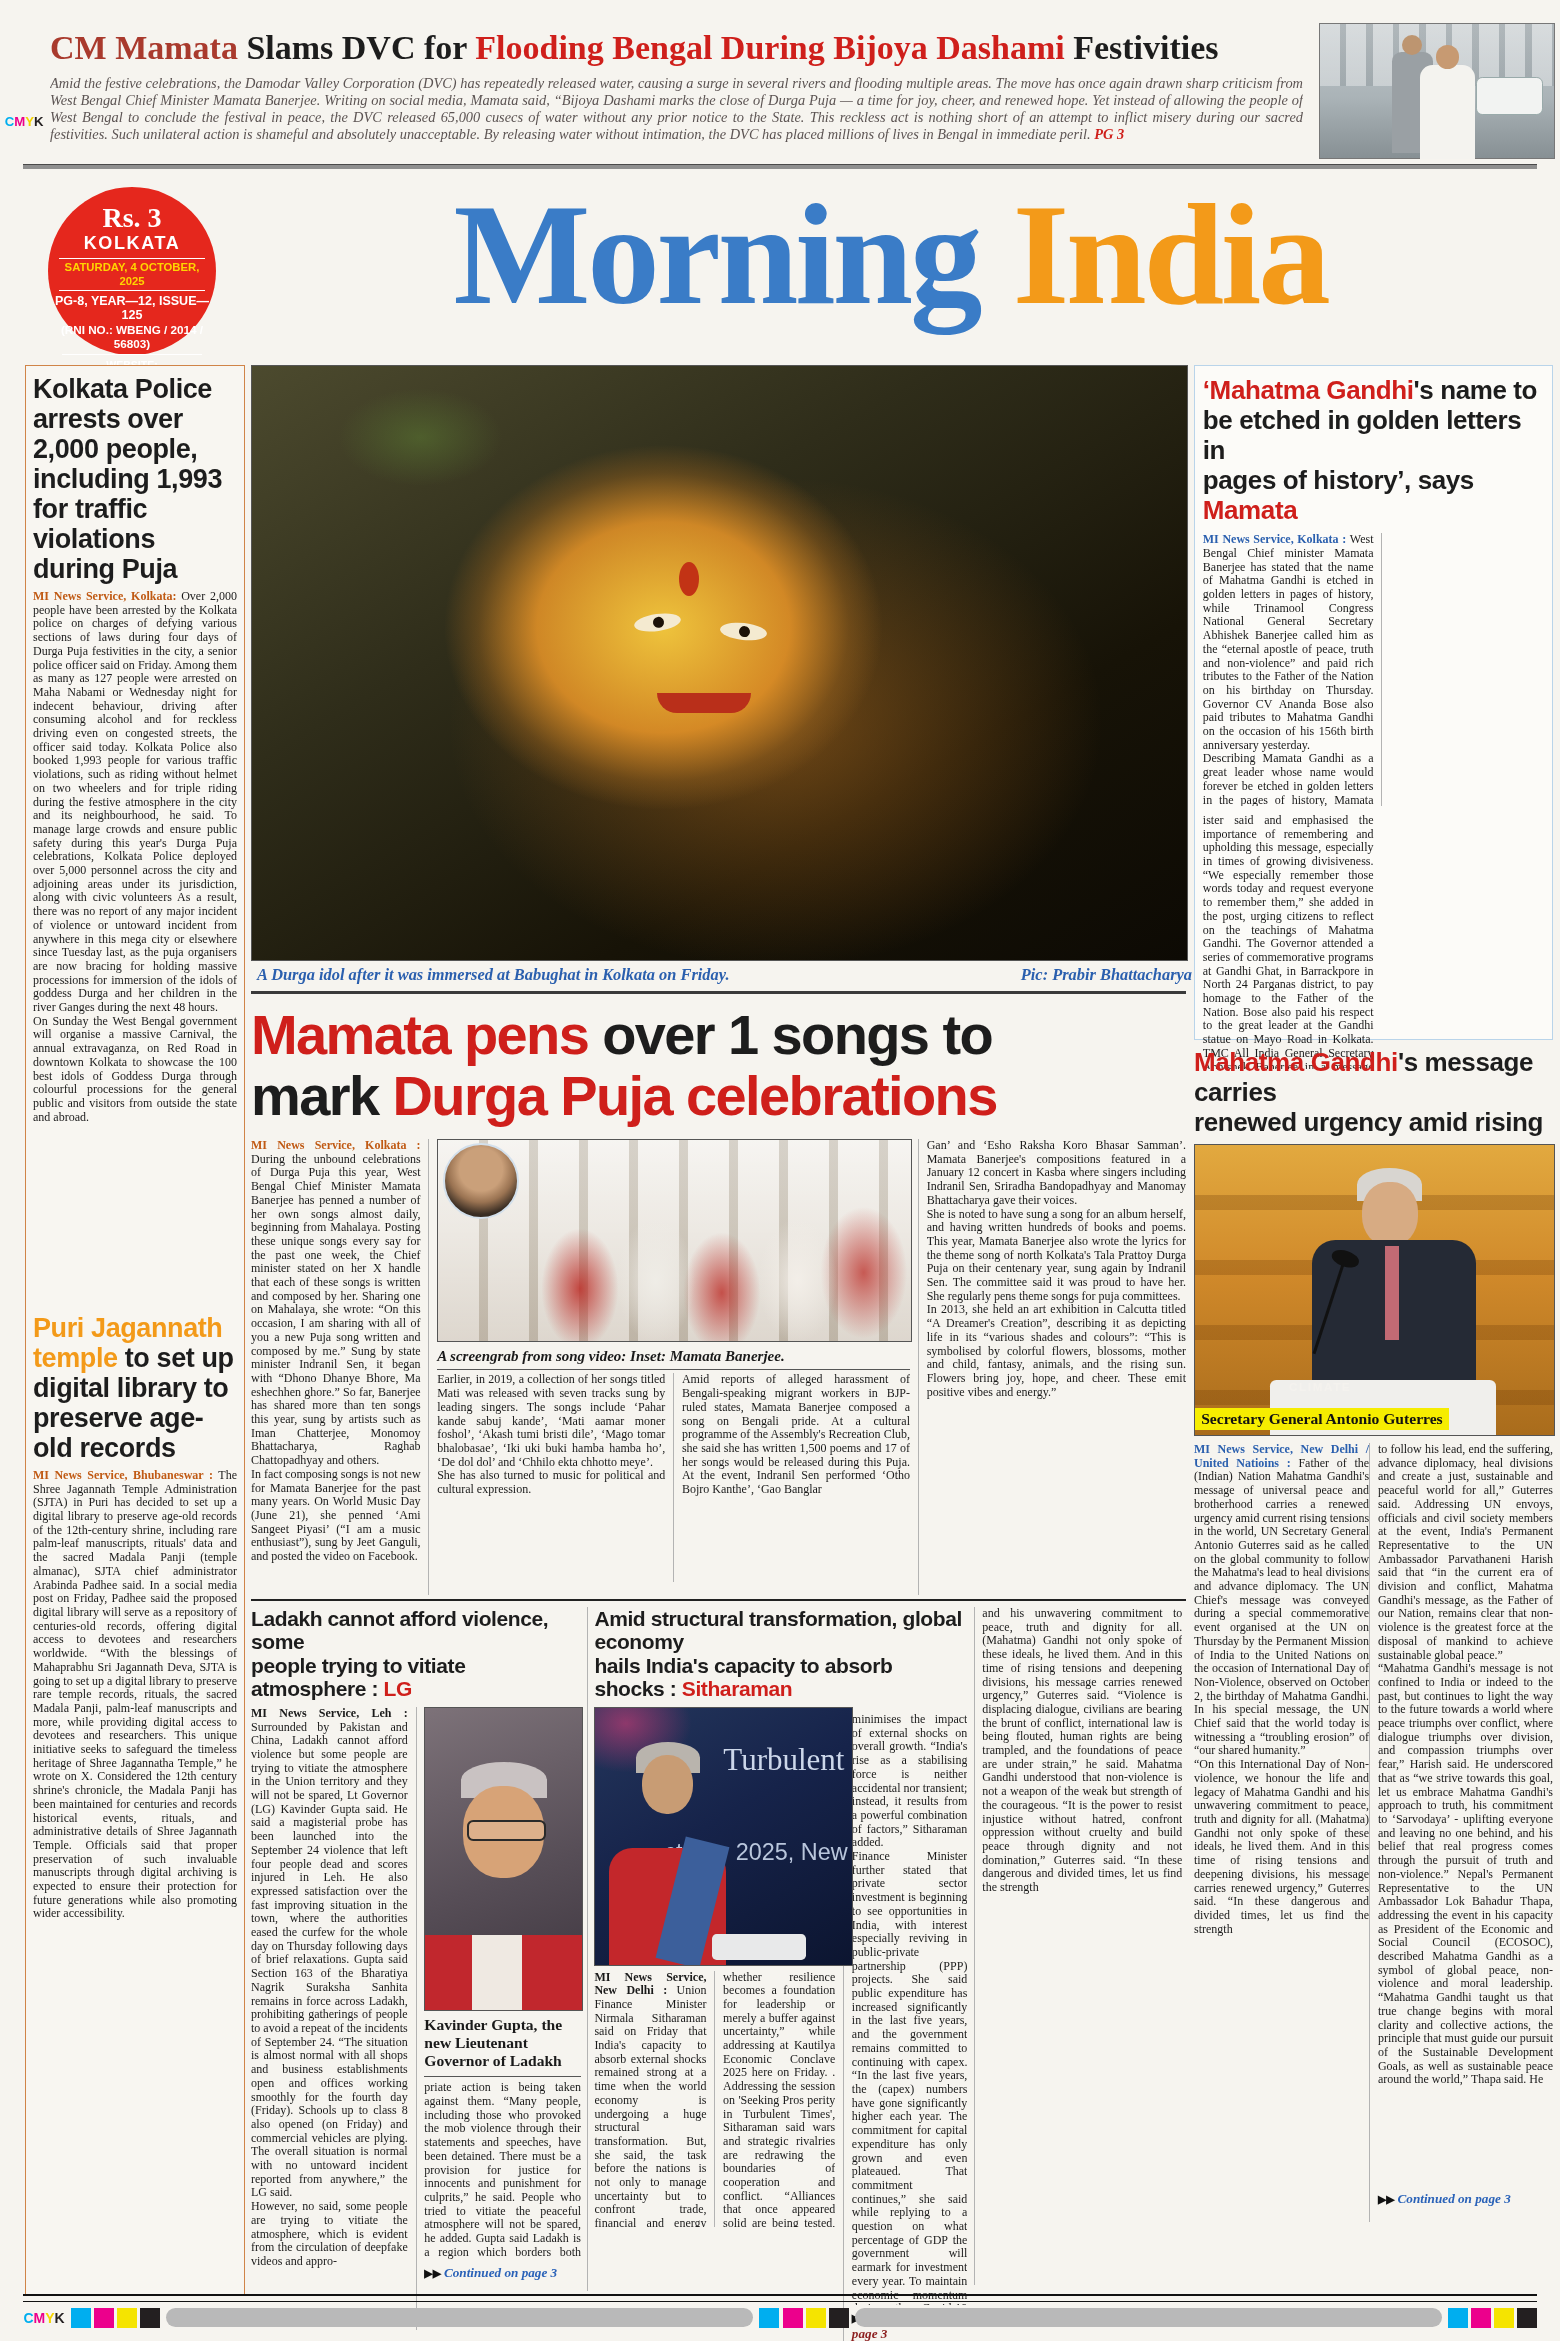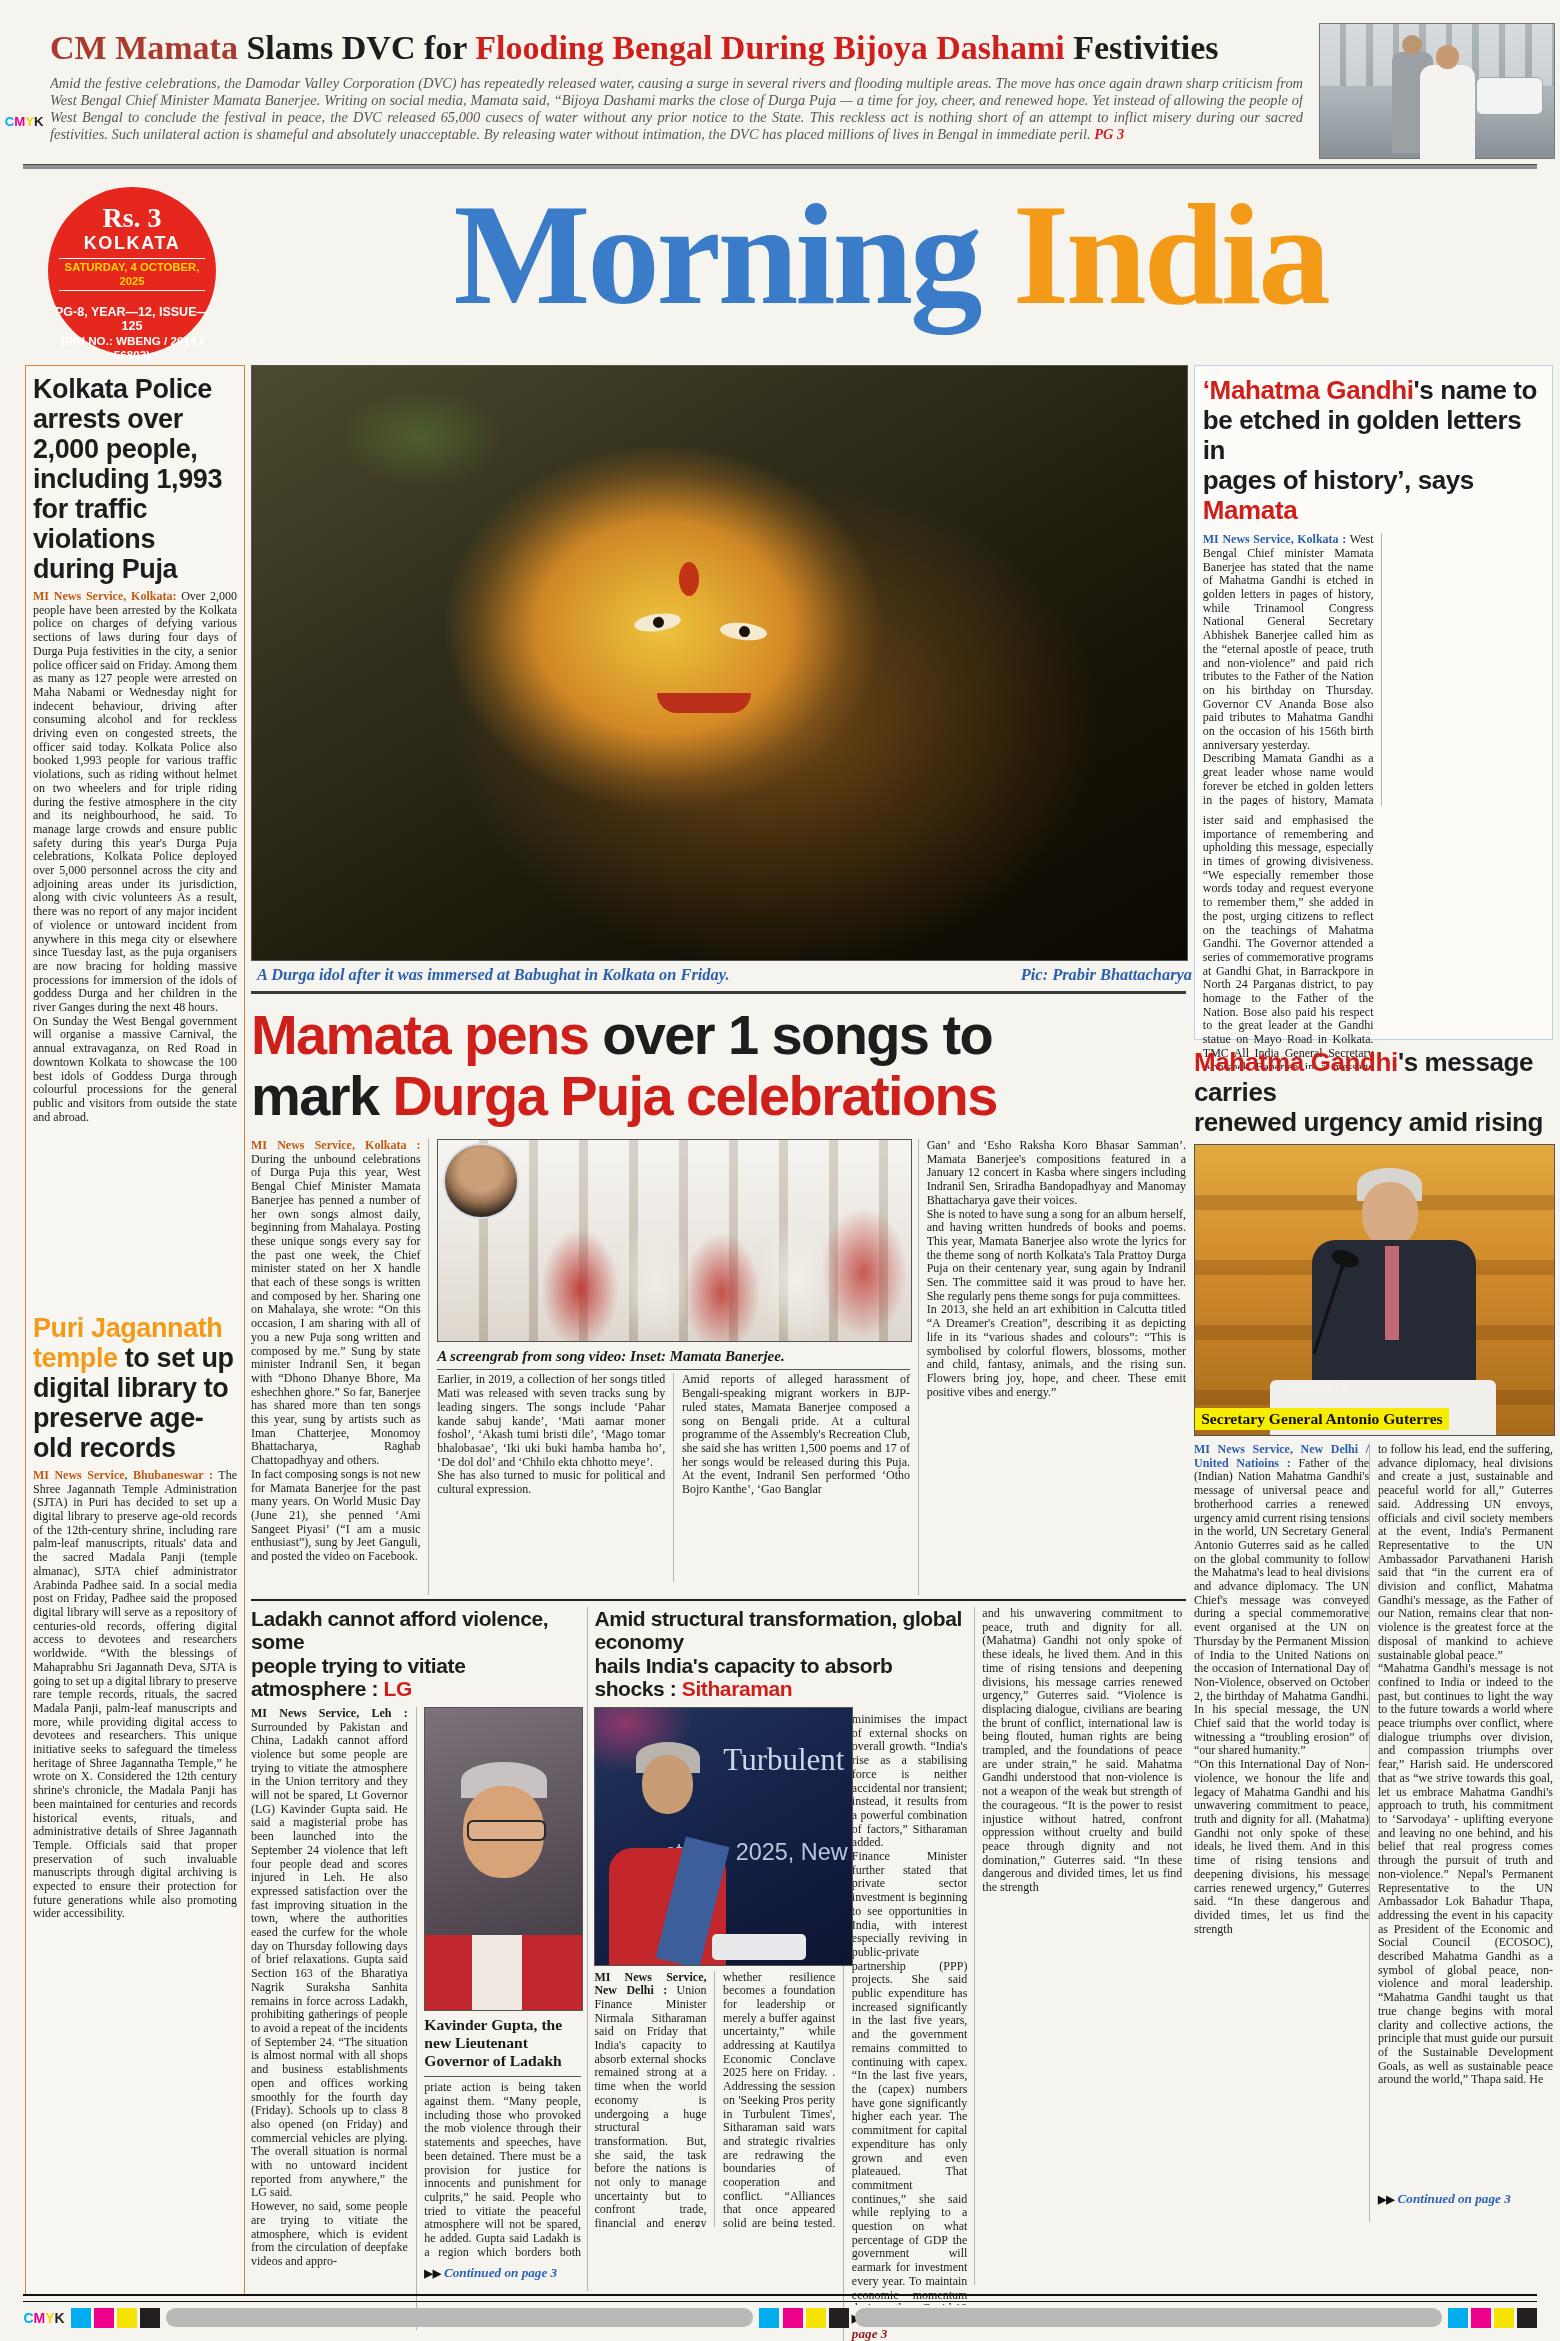--- a/index.html
+++ b/index.html
@@ -28,21 +28,21 @@
   #top-photo .woman{position:absolute;left:100px;top:41px;width:55px;height:94px;background:#f4f3ef;border-radius:12.5px 12.5px 0 0;}
   #top-photo .woman::before{content:"";position:absolute;left:15.6px;top:-20px;width:23.4px;height:23.4px;border-radius:50%;background:#c79a72;}
   #rule-top{left:23.4px;top:164px;width:1514px;height:3.9px;background:#8f8f8f;border-top:1.6px solid #4a4a4a;}
   
   #m-circle{left:48px;top:187px;width:168px;height:168px;border-radius:50%;background:var(--circle_red);
      color:#fff;text-align:center;padding-top:17px;box-sizing:border-box;font-family:"Liberation Sans",sans-serif;}
   #m-price{font:bold 28px/1 "Liberation Serif",serif;}
   #m-city{font:bold 18px/1.3 "Liberation Sans",sans-serif;letter-spacing:1.6px;}
   #m-date{margin:3.1px 11px 0 11px;padding:1.6px 0;border-top:0.8px solid #fff;border-bottom:0.8px solid #fff;
      font:bold 11.3px/1.2 "Liberation Sans",sans-serif;color:var(--date_yellow);}
-  #m-issue{margin-top:14px;font:bold 12.5px/1.15 "Liberation Sans",sans-serif;}
+  #m-issue{margin-top:3px;font:bold 12.5px/1.15 "Liberation Sans",sans-serif;}
   #m-rni{font:bold 11.7px/1.2 "Liberation Sans",sans-serif;}
   #m-web{margin:3.9px 14px 0 14px;padding-top:3.1px;border-top:0.8px solid #fff;font:bold 10.5px/1.2 "Liberation Sans",sans-serif;}
   #m-title{left:230px;top:178px;width:1321px;text-align:center;
      font:bold 145px/1.05 "Liberation Serif",serif;letter-spacing:-3.1px;white-space:nowrap;}
   #m-title .t1{color:var(--masthead_blue);}
   #m-title .t2{color:var(--masthead_orange);}
   
   .hl{font-family:"Liberation Sans",sans-serif;font-weight:700;color:#1d1d1d;letter-spacing:-0.4px;}
   .body-t{font:12px/13.7px "Liberation Serif",serif;text-align:justify;white-space:pre-line;}
   .byline{font-weight:bold;}

